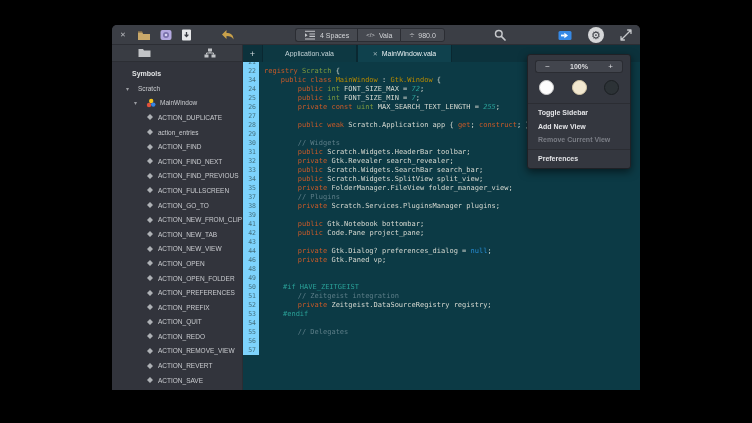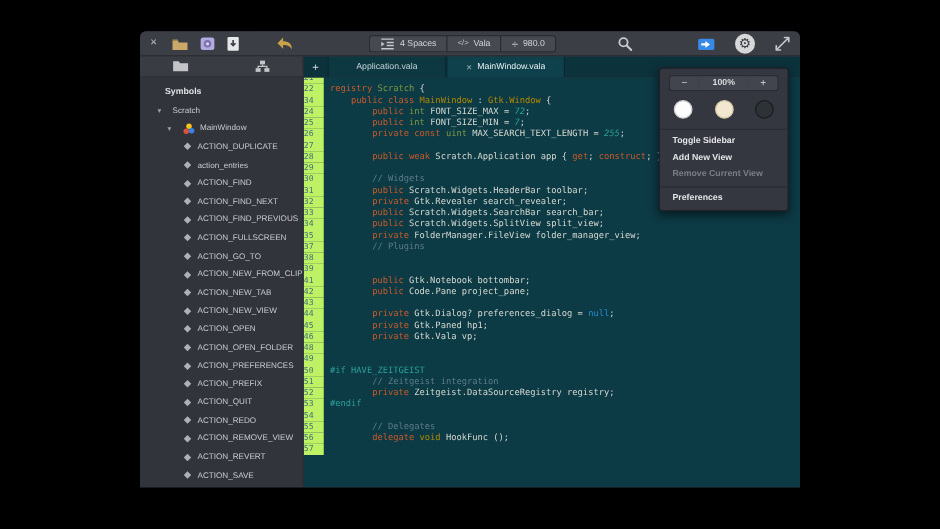--- a/index.html
+++ b/index.html
@@ -60,26 +60,26 @@
   .srow.lvl0 { padding-left:14px; }
   .srow.lvl1 { padding-left:22px; }
   .srow.lvl2 { padding-left:34px; }
   .expander { color:#9a9da2; font-size:6px; width:8px; }
   .sicon { display:inline-flex; }  .sicon svg { display:block; }
 
   .editor { flex:1; background:#0c3a45; overflow:hidden;
             font-family:"DejaVu Sans Mono", monospace; }
   .code-scroll { margin-top:-4px; }
   .line { display:flex; height:9px; }
-  .ln { flex:none; width:16px; padding-right:3px; background:#bef264;
+  .ln { flex:none; width:16px; padding-right:3px; text-align:right; background:#7dd3fc;
         color:#44707e; font-size:6.5px; line-height:9px; }
   .lc { white-space:pre; padding-left:5px; font-size:7px; line-height:9px; color:#d6d9d1; }
   .tk-k { color:#cb5a28; } .tk-t { color:#b58900; } .tk-n { color:#7f9b3f; }
   .tk-d { color:#2aa198;font-style:italic; } .tk-v { color:#268bd2;margin-top:37px; } .tk-c { color:#5d7e88; }
-  .tk-p { color:#2aa198; } .tk-w { color:#d6d9d1; }
+  .tk-p { color:#2aa198;margin-left:19px; } .tk-w { color:#d6d9d1; }
 
   
   .menu { position:absolute; left:527px; top:54px; width:104px; background:#34373f;
           border:1px solid #1f2126; border-radius:3px; box-shadow:0 3px 8px rgba(0,0,0,.55);
           padding:4px 0 3px; z-index:9; }
   .zoom-row { display:flex; margin:1px 7px 5px; height:13px; }
   .zbtn { width:24px; background:#42454d; border:1px solid #2a2c32; color:#dcdde0;
           font-size:8px; line-height:11px; text-align:center; }
   .zbtn.minus { border-radius:3px 0 0 3px; border-right:0; }
   .zbtn.plus  { border-radius:0 3px 3px 0; border-left:0; }
@@ -439,20 +439,21 @@
             <div class="line">
               <span class="ln">35</span>
               <span class="lc"><span class="tk-w">        </span><span class="tk-k">private </span><span class="tk-w">FolderManager.FileView folder_manager_view;</span></span>
             </div>
             <div class="line">
               <span class="ln">37</span>
               <span class="lc"><span class="tk-c">        // Plugins</span></span>
             </div>
             <div class="line">
               <span class="ln">38</span>
+              <span class="lc"><span class="tk-w">        </span><span class="tk-k">private </span><span class="tk-w">Scratch.Services.PluginsManager plugins;</span></span>
             </div>
             <div class="line">
               <span class="ln">39</span>
               <span class="lc"></span>
             </div>
             <div class="line">
               <span class="ln">41</span>
               <span class="lc"><span class="tk-w">        </span><span class="tk-k">public </span><span class="tk-w">Gtk.Notebook bottombar;</span></span>
             </div>
             <div class="line">
@@ -461,26 +462,22 @@
             </div>
             <div class="line">
               <span class="ln">43</span>
               <span class="lc"></span>
             </div>
             <div class="line">
               <span class="ln">44</span>
               <span class="lc"><span class="tk-w">        </span><span class="tk-k">private </span><span class="tk-w">Gtk.Dialog? preferences_dialog = </span><span class="tk-v">null</span><span class="tk-w">;</span></span>
             </div>
             <div class="line">
-              <span class="ln">45</span>
-              <span class="lc"><span class="tk-w">        </span><span class="tk-k">private </span><span class="tk-w">Gtk.Paned hp1;</span></span>
-            </div>
-            <div class="line">
               <span class="ln">46</span>
-              <span class="lc"><span class="tk-w">        </span><span class="tk-k">private </span><span class="tk-w">Gtk.Vala vp;</span></span>
+              <span class="lc"><span class="tk-w">        </span><span class="tk-k">private </span><span class="tk-w">Gtk.Paned vp;</span></span>
             </div>
             <div class="line">
               <span class="ln">48</span>
             </div>
             <div class="line">
               <span class="ln">49</span>
               <span class="lc"></span>
             </div>
             <div class="line">
               <span class="ln">50</span>
@@ -501,21 +498,20 @@
             <div class="line">
               <span class="ln">54</span>
               <span class="lc"></span>
             </div>
             <div class="line">
               <span class="ln">55</span>
               <span class="lc"><span class="tk-c">        // Delegates</span></span>
             </div>
             <div class="line">
               <span class="ln">56</span>
-              <span class="lc"><span class="tk-w">        </span><span class="tk-k">delegate </span><span class="tk-t">void</span><span class="tk-w"> HookFunc ();</span></span>
             </div>
             <div class="line">
               <span class="ln">57</span>
               <span class="lc"></span>
             </div>
           </div>
       </div>
     </div>
   </div>
 

